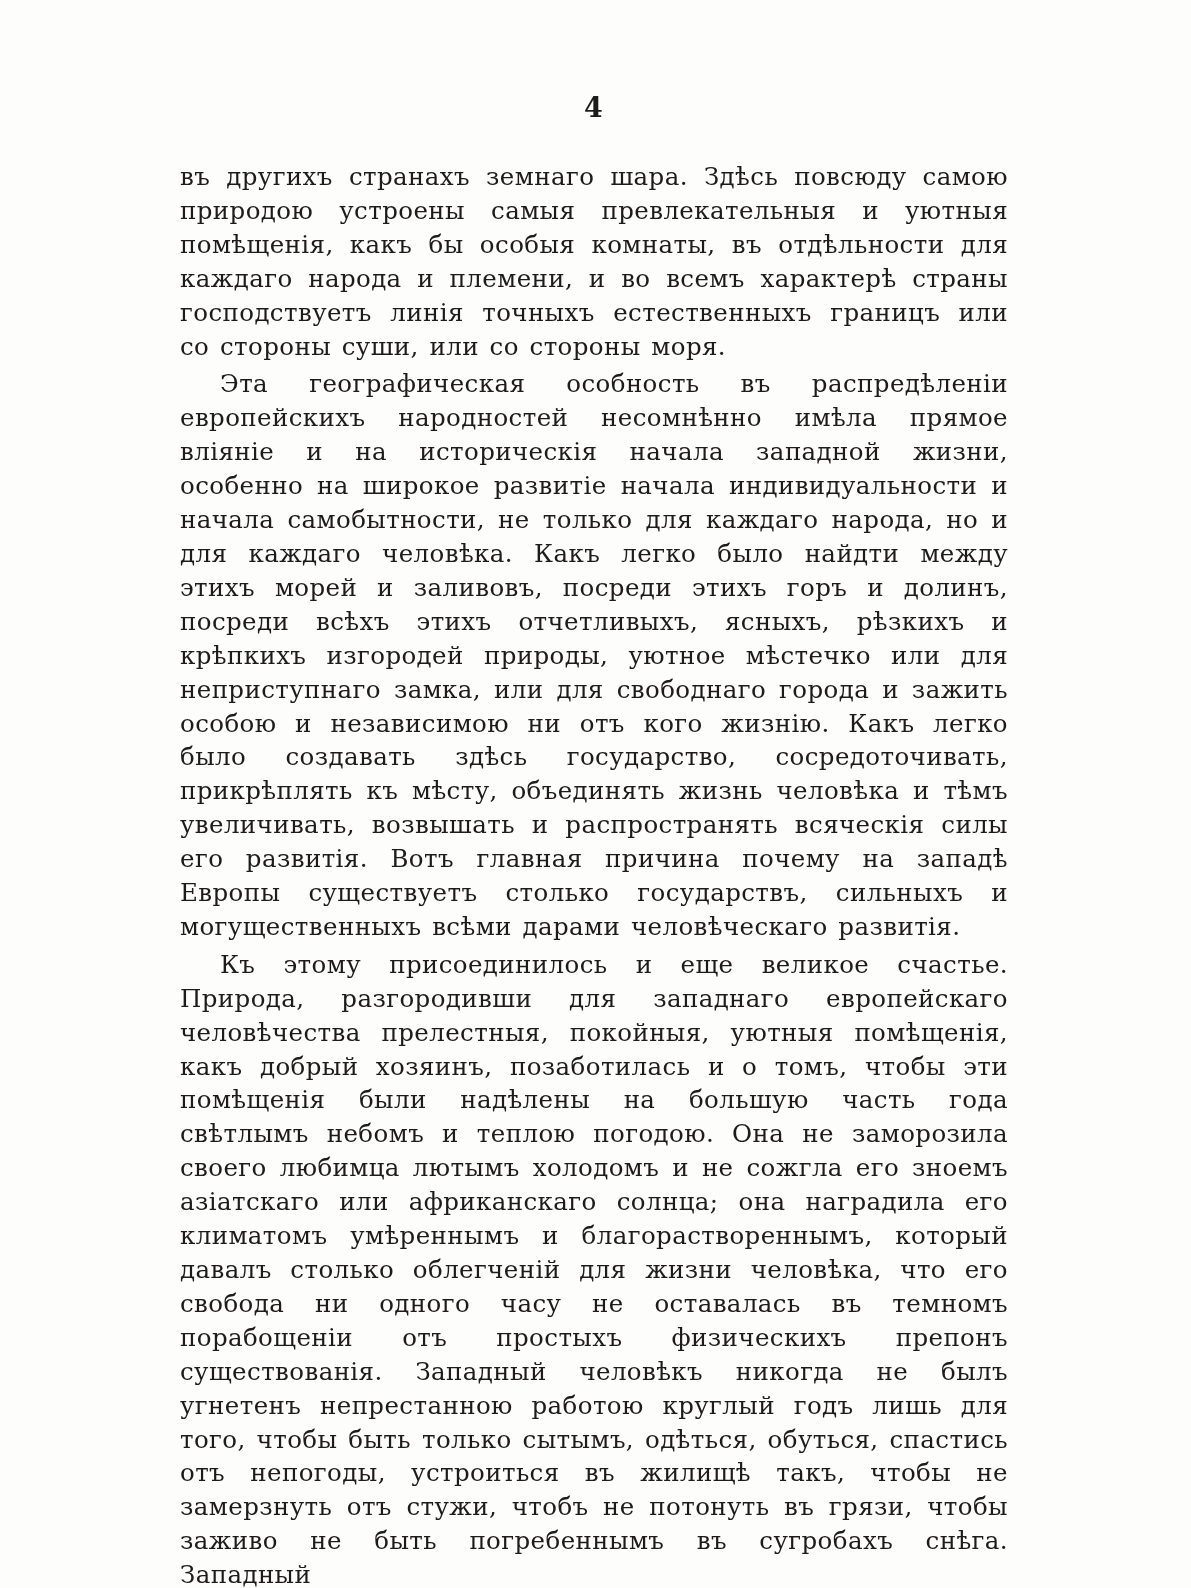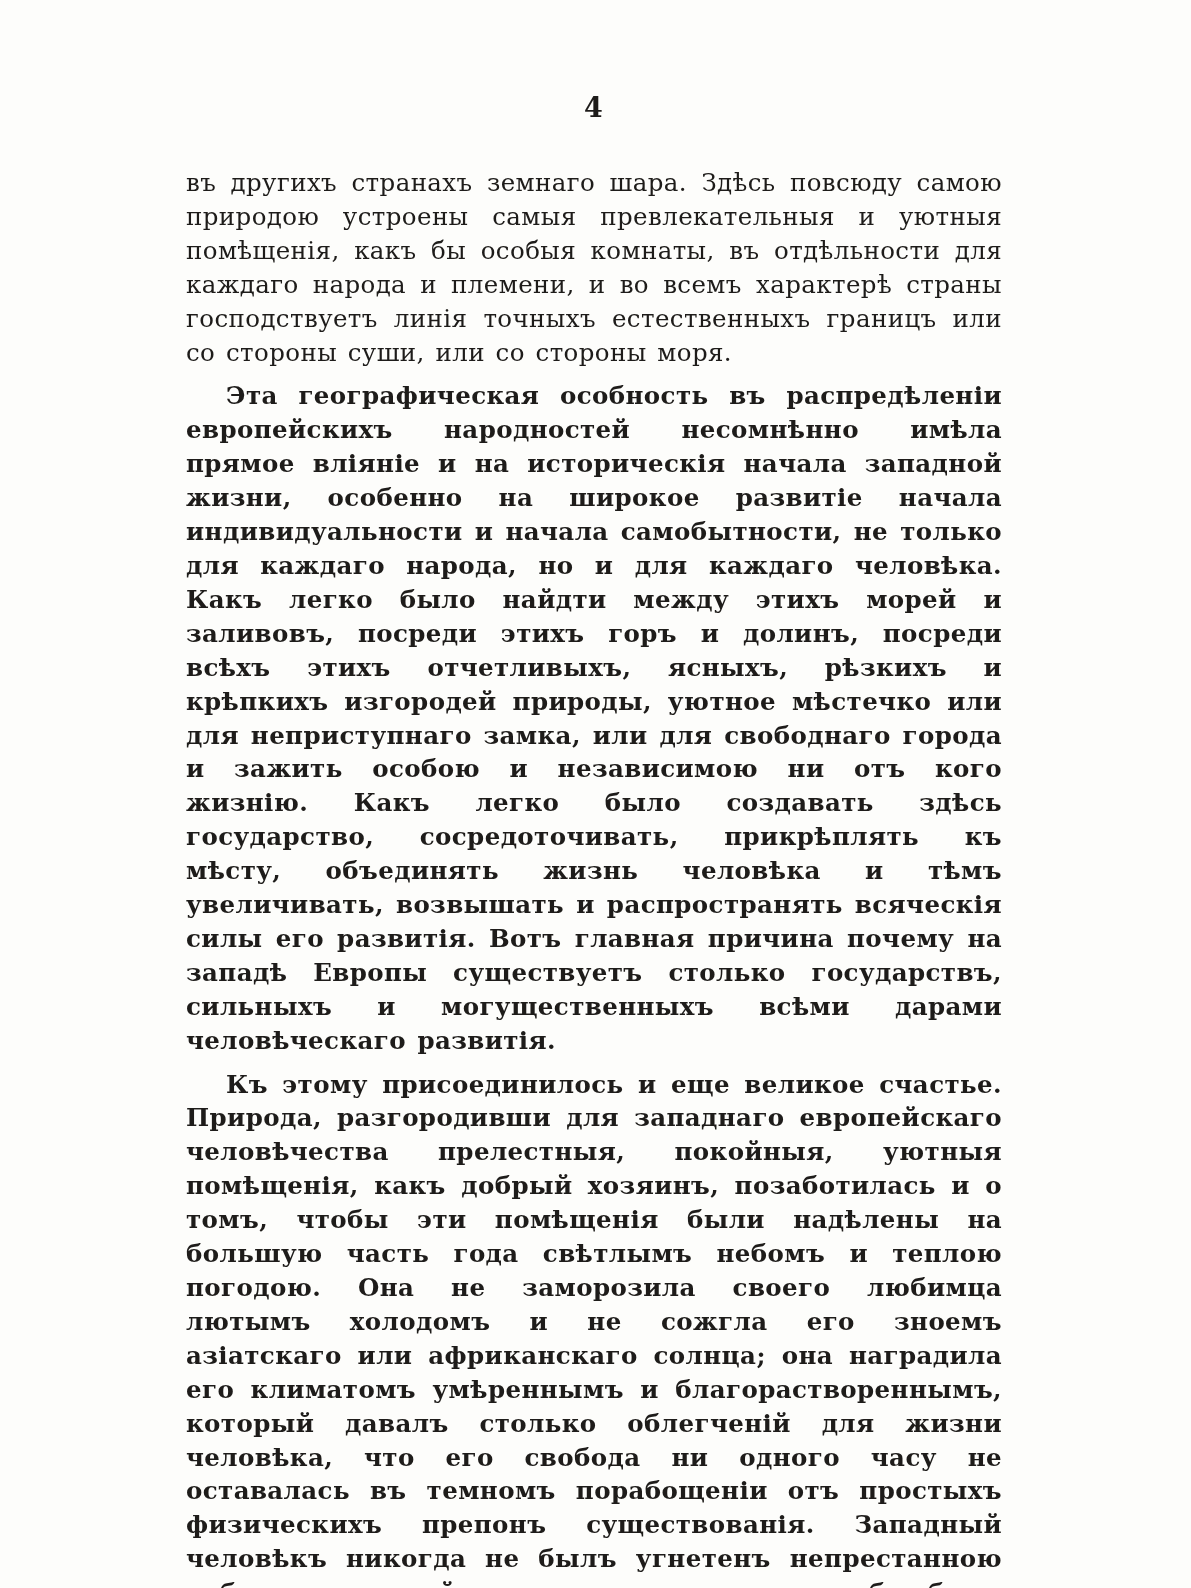--- a/index.html
+++ b/index.html
@@ -32,26 +32,25 @@
     top: 156px;
     left: 176px;
     width: 836px;
     font-size: 24.5px;
     line-height: 33.9px;
     text-align: justify;
     letter-spacing: 0.4px;
     word-spacing: 2.5px;
   }
   .para {
-    margin: 10px;
+    margin: 4px;
     padding: 0;
   }
   .para.indent {
     text-indent: 40px;
-    font-weight: bold;
   }
 </style>
 </head>
 <body>
 
 <div class="scan-page">
   <div class="page-number">4</div>
   <div class="text-block">
     <p class="para">въ другихъ странахъ земнаго шара. Здѣсь повсюду самою природою устроены самыя превлекательныя и уютныя помѣщенія, какъ бы особыя комнаты, въ отдѣльности для каждаго народа и племени, и во всемъ характерѣ страны господствуетъ линія точныхъ естественныхъ границъ или со стороны суши, или со стороны моря.</p>
     <p class="para indent">Эта географическая особность въ распредѣленіи европейскихъ народностей несомнѣнно имѣла прямое вліяніе и на историческія начала западной жизни, особенно на широкое развитіе начала индивидуальности и начала самобытности, не только для каждаго народа, но и для каждаго человѣка. Какъ легко было найдти между этихъ морей и заливовъ, посреди этихъ горъ и долинъ, посреди всѣхъ этихъ отчетливыхъ, ясныхъ, рѣзкихъ и крѣпкихъ изгородей природы, уютное мѣстечко или для неприступнаго замка, или для свободнаго города и зажить особою и независимою ни отъ кого жизнію. Какъ легко было создавать здѣсь государство, сосредоточивать, прикрѣплять къ мѣсту, объединять жизнь человѣка и тѣмъ увеличивать, возвышать и распространять всяческія силы его развитія. Вотъ главная причина почему на западѣ Европы существуетъ столько государствъ, сильныхъ и могущественныхъ всѣми дарами человѣческаго развитія.</p>

